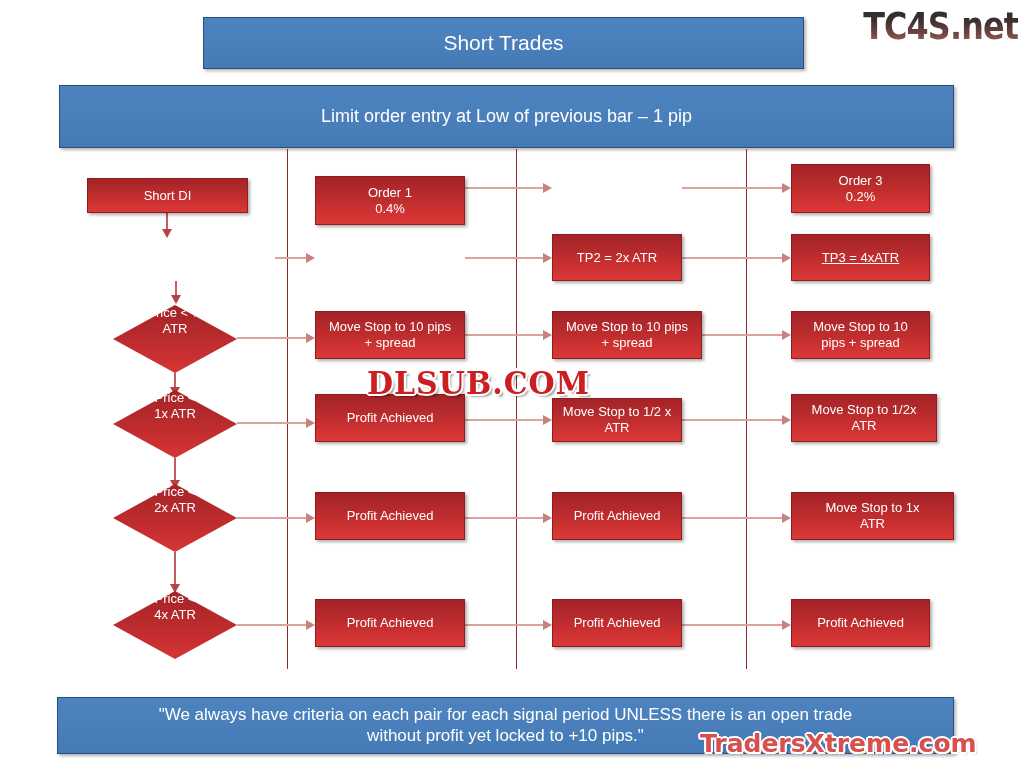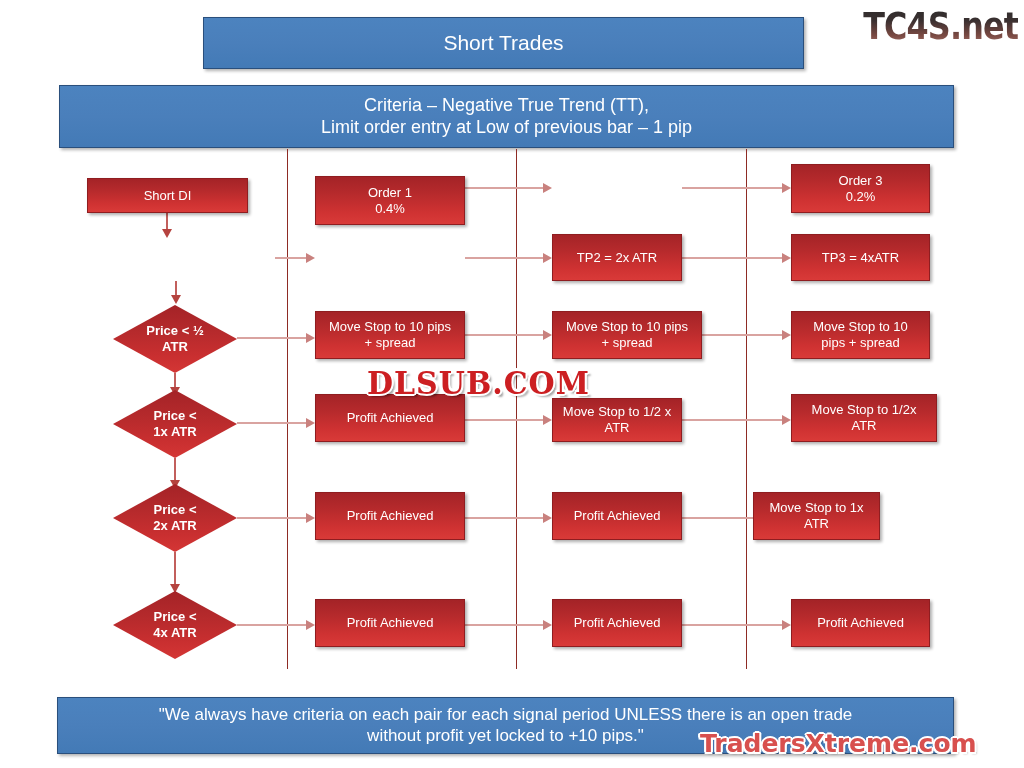--- a/index.html
+++ b/index.html
@@ -47,22 +47,22 @@
     z-index:4;
   }
   .diamond .dshape{
     position:absolute;left:0;top:0;width:100%;height:100%;
     background:linear-gradient(to bottom,#a42327 0%,#b62a2c 40%,#c92f30 75%,#d43635 100%);
     clip-path:polygon(50% 0%,100% 50%,50% 100%,0% 50%);
     filter:drop-shadow(2px 2px 2px rgba(0,0,0,.30));
   }
   .diamond .dlabel{
     position:absolute;left:0;top:0;width:100%;height:100%;
-    display:flex;align-items:center;justify-content:center;
-    color:#ffffff;font-size:13px;line-height:1.22;text-align:center;font-weight:bold;
+    display:flex;align-items:flex-start;justify-content:center;
+    color:#ffffff;font-size:13px;line-height:1.22;text-align:center;
   }
 
   
   .vline{position:absolute;width:1px;background:#8e2b24;z-index:1;}
   .hconn{position:absolute;height:2px;background:#d9a3a0;z-index:2;}
   .vconn{position:absolute;width:2px;background:#c25f5c;z-index:2;}
   .arrow-r{position:absolute;width:0;height:0;
     border-top:5px solid transparent;border-bottom:5px solid transparent;
     border-left:9px solid #c9817e;z-index:3;}
   .arrow-d{position:absolute;width:0;height:0;
@@ -111,21 +111,20 @@
 <div id="stage">
 
   <div id="tc4s-logo">TC4S.net</div>
 
   <div class="banner" id="title-banner">
     <span>Short Trades</span>
   </div>
 
   <div class="banner" id="criteria-banner">
     <span style="display:block;width:100%">
-      <span style="display:block">Criteria – Negative True Trend (TT),</span>
       <span style="display:block">Limit order entry at Low of previous bar – 1 pip</span>
     </span>
   </div>
 
   <div class="vline" style="left:287px;top:149px;height:520px;"></div>
   <div class="vline" style="left:516px;top:149px;height:520px;"></div>
   <div class="vline" style="left:746px;top:149px;height:520px;"></div>
 
   <div class="rbox" style="left:87px;top:178px;width:161px;height:35px;">
     <span>Short DI</span>
@@ -153,21 +152,21 @@
 
   <div class="vconn" style="left:166px;top:213px;width:2px;height:19px;"></div>
   <div class="arrow-d" style="left:162px;top:229px;"></div>
 
 
 
   <div class="rbox" style="left:552px;top:234px;width:130px;height:47px;">
     <span>TP2 = 2x ATR</span>
   </div>
 
-  <div class="rbox" style="left:791px;top:234px;width:139px;height:47px;">
+  <div class="rbox" style="left:791px;top:234px;width:139px;height:47px;text-decoration:underline;">
     <span>TP3 = 4xATR</span>
   </div>
 
   <div class="hconn" style="left:275px;top:257px;width:31px;"></div>
   <div class="arrow-r" style="left:306px;top:253px;"></div>
   <div class="hconn" style="left:465px;top:257px;width:78px;"></div>
   <div class="arrow-r" style="left:543px;top:253px;"></div>
   <div class="hconn" style="left:682px;top:257px;width:100px;"></div>
   <div class="arrow-r" style="left:782px;top:253px;"></div>
 
@@ -264,21 +263,21 @@
   </div>
 
   <div class="rbox" style="left:315px;top:492px;width:150px;height:48px;">
     <span>Profit Achieved</span>
   </div>
 
   <div class="rbox" style="left:552px;top:492px;width:130px;height:48px;">
     <span>Profit Achieved</span>
   </div>
 
-  <div class="rbox" style="left:753px;top:492px;width:127px;height:48px;">
+  <div class="rbox" style="left:791px;top:492px;width:163px;height:48px;">
     <span style="display:block">
       <span style="display:block">Move Stop to 1x</span>
       <span style="display:block">ATR</span>
     </span>
   </div>
 
   <div class="hconn" style="left:237px;top:517px;width:69px;"></div>
   <div class="arrow-r" style="left:306px;top:513px;"></div>
   <div class="hconn" style="left:465px;top:517px;width:78px;"></div>
   <div class="arrow-r" style="left:543px;top:513px;"></div>

